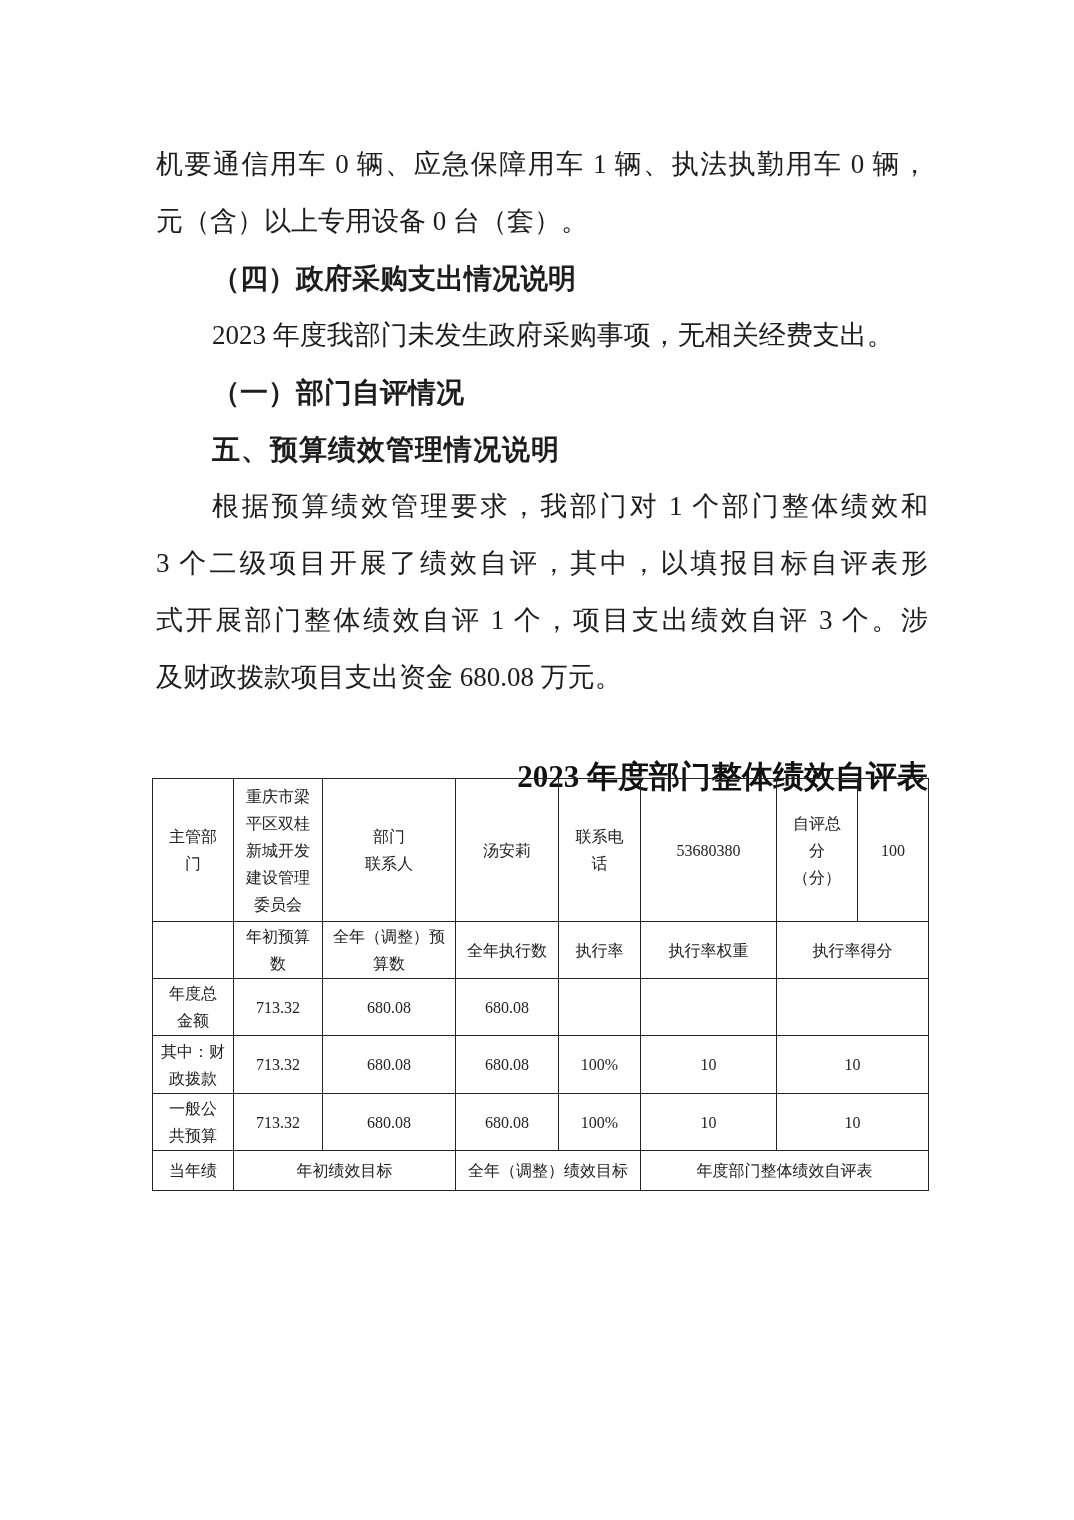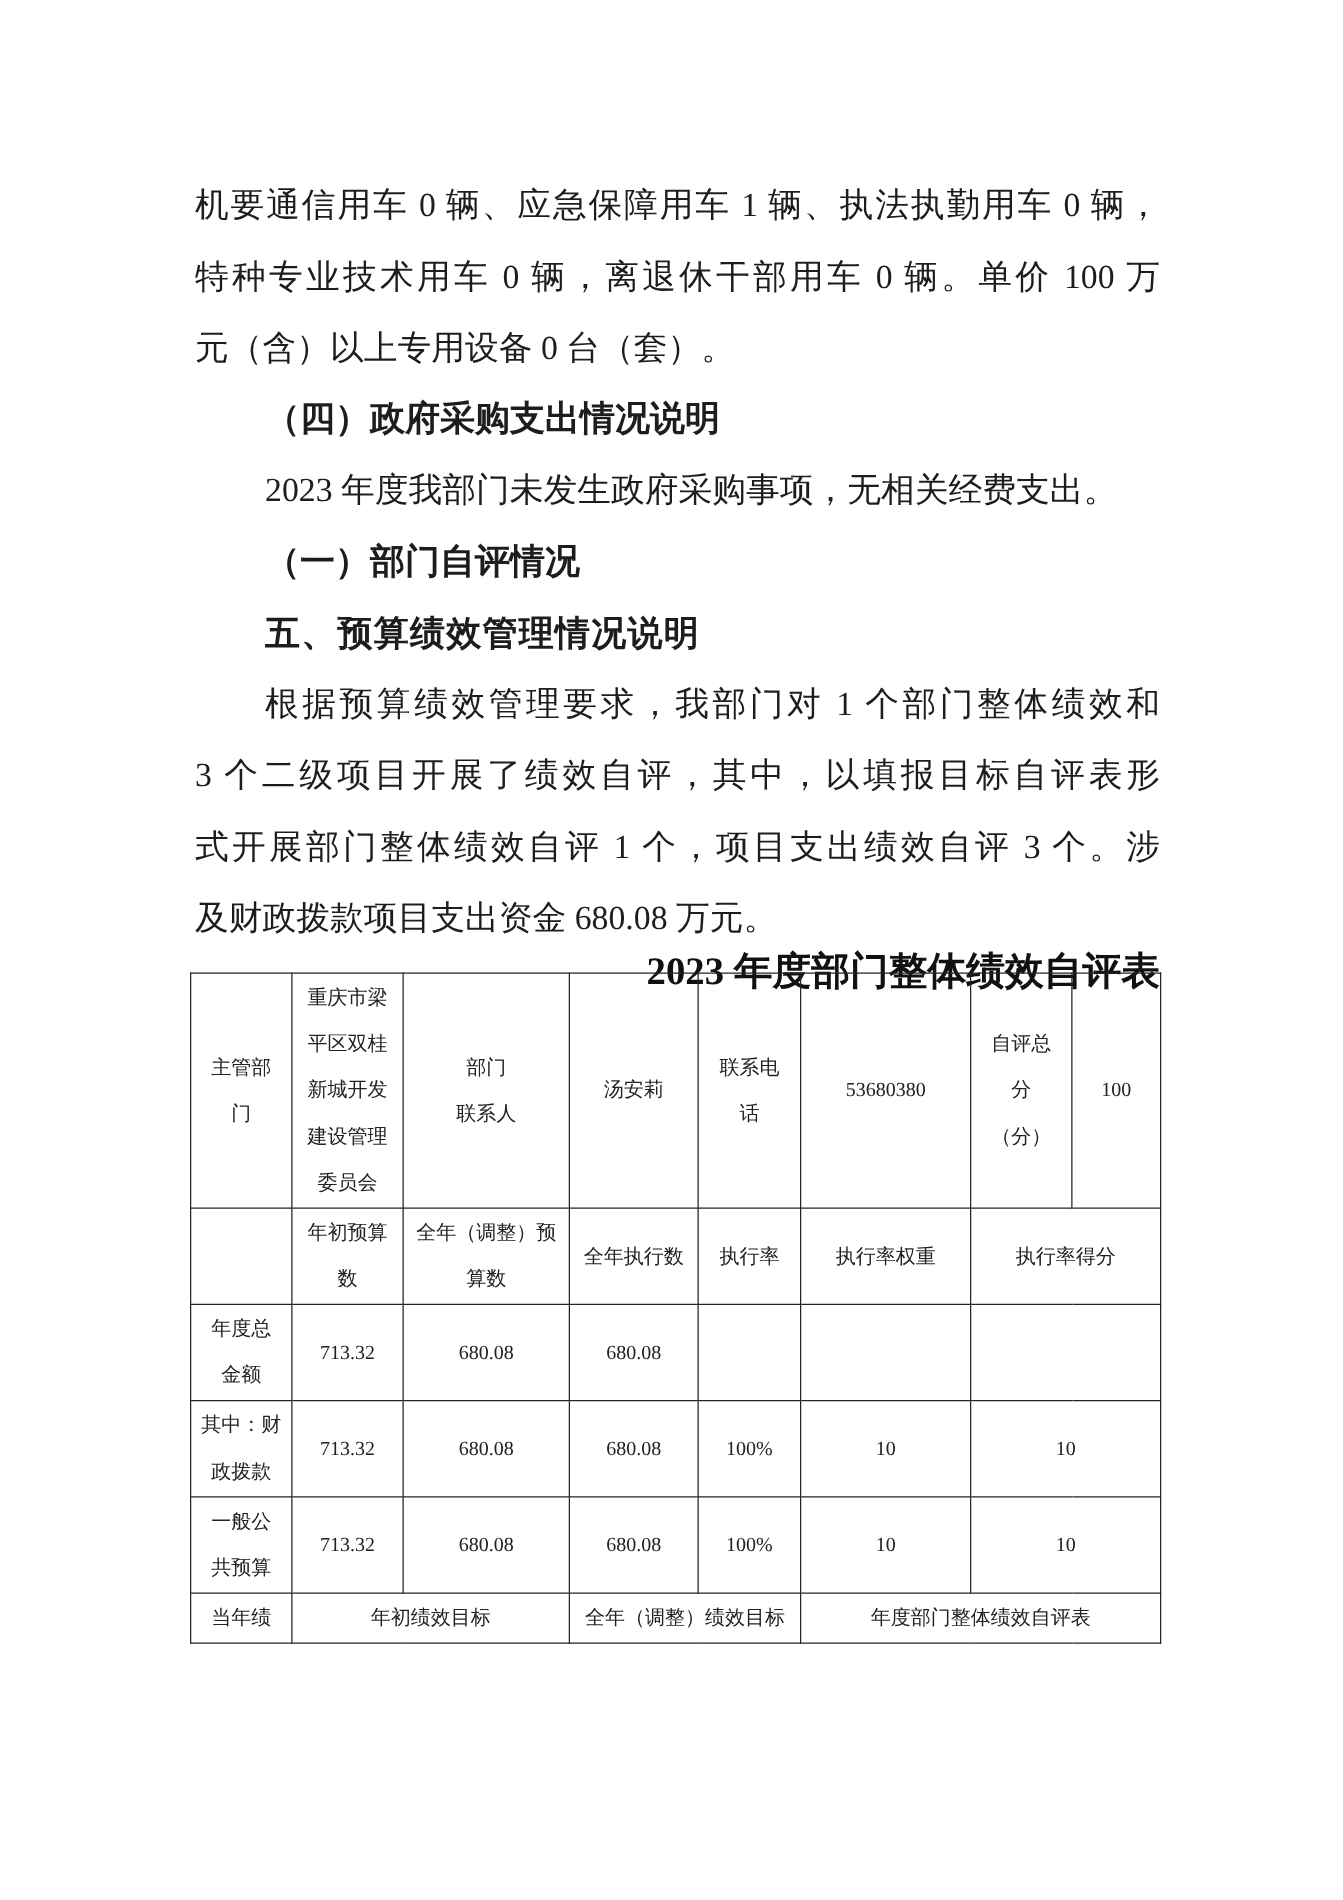--- a/index.html
+++ b/index.html
@@ -34,21 +34,21 @@
     margin-top:25px;
   }
   table.perf{
     position:absolute;left:152px;top:778px;
     width:776px;border-collapse:collapse;table-layout:fixed;
     color:#222;
   }
   table.perf td{
     border:1px solid #242424;
     text-align:center;vertical-align:middle;
-    font-size:16px;line-height:37px;
+    font-size:16px;line-height:27px;
     white-space:pre-line;
     padding:1px 3px;
     overflow:hidden;
   }
   tr.r1{height:143px;}
   tr.r2{height:57px;}
   tr.r3{height:57px;}
   tr.r4{height:58px;}
   tr.r5{height:57px;}
   tr.r6{height:40px;margin-left:28px;}
@@ -57,21 +57,20 @@
   td.num{font-size:18px;}
   td.val{font-size:17px;}
 </style>
 </head>
 <body>
 
 <div class="page">
 
   <div class="text-block">
     <div class="line justify">机要通信用车 0 辆、应急保障用车 1 辆、执法执勤用车 0 辆，</div>
-    <div class="line justify">特种专业技术用车 0 辆，离退休干部用车 0 辆。单价 100 万</div>
     <div class="line">元（含）以上专用设备 0 台（套）。</div>
     <div class="line h-kai indent">（四）政府采购支出情况说明</div>
     <div class="line indent">2023 年度我部门未发生政府采购事项，无相关经费支出。</div>
     <div class="line h-kai indent">（一）部门自评情况</div>
     <div class="line h-hei indent">五、预算绩效管理情况说明</div>
     <div class="line justify indent">根据预算绩效管理要求，我部门对 1 个部门整体绩效和</div>
     <div class="line justify">3 个二级项目开展了绩效自评，其中，以填报目标自评表形</div>
     <div class="line justify">式开展部门整体绩效自评 1 个，项目支出绩效自评 3 个。涉</div>
     <div class="line">及财政拨款项目支出资金 680.08 万元。</div>
   </div>

